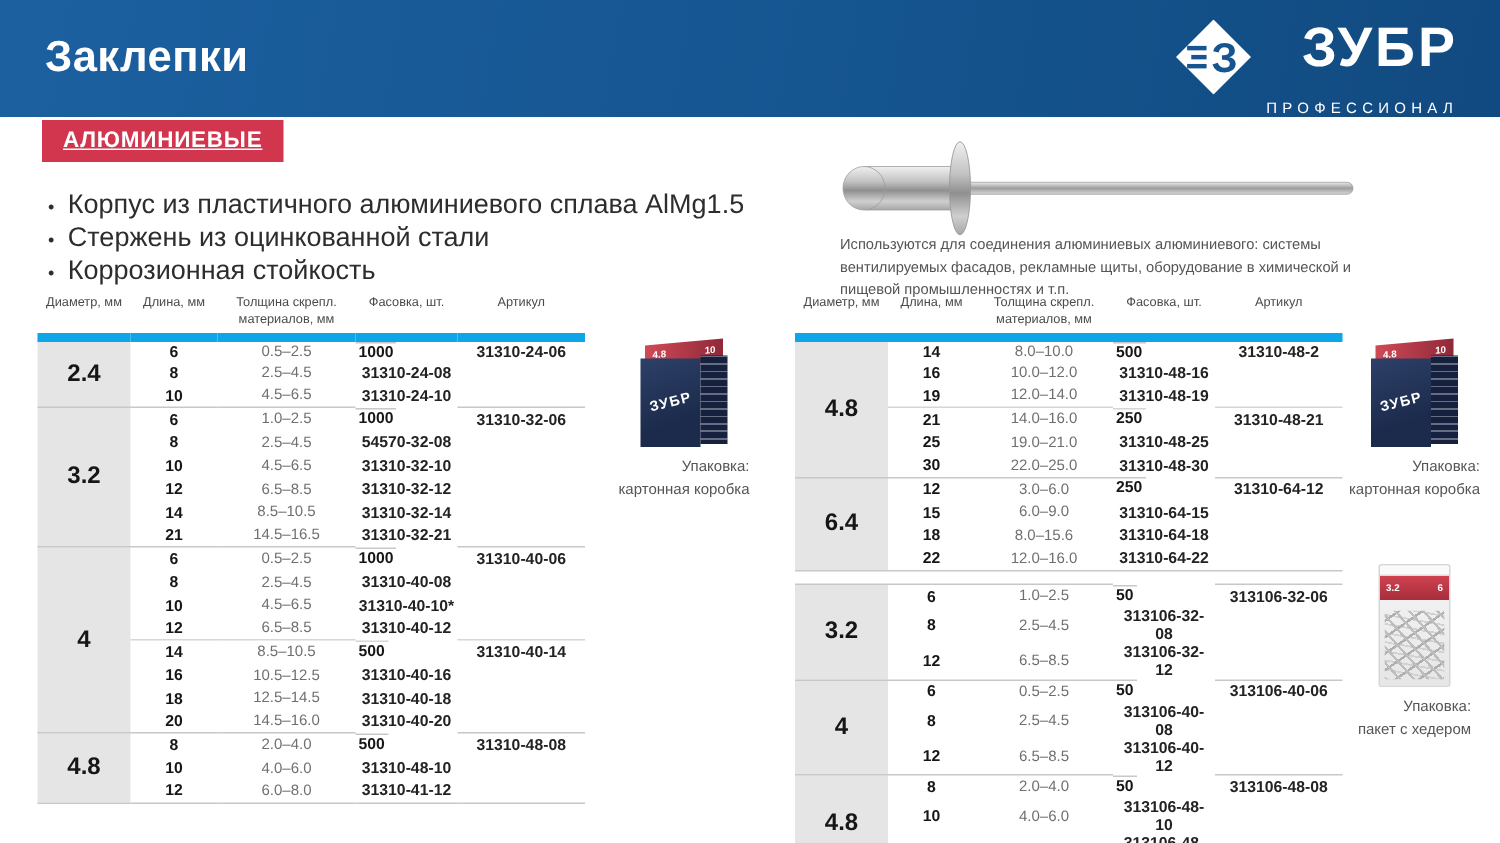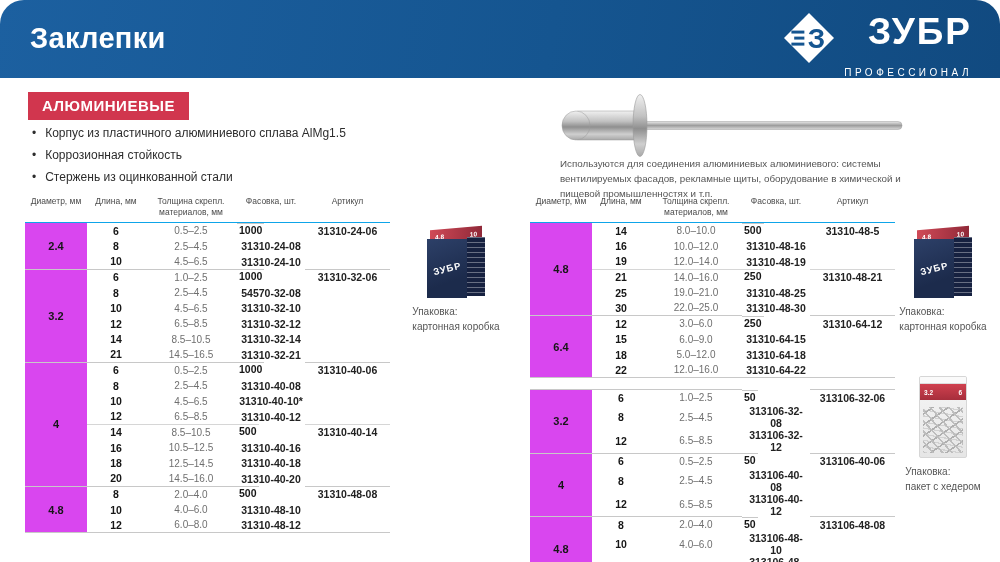--- a/index.html
+++ b/index.html
@@ -1,63 +1,63 @@
 <!DOCTYPE html>
 <html><head>
 <meta charset="utf-8">
 <style>
   * { margin:0; padding:0; box-sizing:border-box; }
   html,body { background:#fff; }
   body { font-family:"Liberation Sans", sans-serif; }
-  .page { position:relative; width:1000px; height:562px; background:#fff; overflow:hidden;border-radius:24px; }
+  .page { position:relative; width:1000px; height:562px; background:#fff; overflow:hidden; }
 
   
   .hdr { position:absolute; left:0; top:0; width:1000px; height:78px;
          background:linear-gradient(100deg,#1c60a0 0%,#155590 55%,#114a80 100%); }
   .page-title { position:absolute; left:30px; top:22px; color:#fff; font-size:29px; font-weight:bold; letter-spacing:0.3px; }
   .logo { position:absolute; right:28px; top:13px; display:flex; align-items:flex-start; gap:10px; }
   .logo-txt { display:flex; flex-direction:column; align-items:flex-end; }
   .logo-brand { color:#fff; font-size:37px; font-weight:bold; line-height:1; letter-spacing:2px; }
   .logo-sub { color:#fff; font-size:10px; letter-spacing:3.5px; margin-top:17px; }
 
   
-  .banner { position:absolute; left:28px; top:92px; background:#d1364e; color:#fff;
-            font-size:15px; font-weight:bold; letter-spacing:0.5px; padding:5px 14px 6px; }
+  .banner { position:absolute; left:28px; top:80px; background:#d1364e; color:#fff;
+            font-size:15px; font-weight:bold; letter-spacing:0.5px; padding:5px 14px 6px;text-decoration:underline; }
   .features { position:absolute; left:32px; top:126px; list-style:none; }
-  .features li { font-size:12px; color:#2d2d2d; height:22px; }
+  .features li { font-size:18px; color:#2d2d2d; height:22px; }
   .features li::before { content:"•"; color:#2d2d2d; margin-right:9px; font-size:12px; }
 
   
   .rivet { position:absolute; left:556px; top:90px; }
   .usage { position:absolute; left:560px; top:156px; width:382px; font-size:9.8px; line-height:1.55; color:#555; }
 
   
   table.spec { position:absolute; border-collapse:collapse; table-layout:fixed; width:365px;
                border-bottom:1px solid #c8c8c8; }
   #tbl-left { left:25px; top:196px; }
   #tbl-right-top { left:530px; top:196px; }
   #tbl-right-bottom { left:530px; top:389px; }
   col.c-dia{width:62px} col.c-len{width:58px} col.c-thk{width:92px} col.c-pack{width:68px} col.c-sku{width:85px}
   .spec th { font-size:8.5px; font-weight:normal; color:#4a4a4a; text-align:center;
-             vertical-align:top; padding:0 2px 5px; height:22px; border-bottom:1px solid #0ea5e9; line-height:1.25; }
+             vertical-align:top; padding:0 2px 5px; height:22px; border-bottom:6px solid #0ea5e9; line-height:1.25; }
   .spec td { height:15.5px; padding:0 2px; text-align:center; vertical-align:middle; }
-  .spec td.dia { font-size:11px; font-weight:bold; color:#161616; background:#d946ef; }
+  .spec td.dia { font-size:16px; font-weight:bold; color:#161616; background:#e5e5e5; }
   .spec td.len { font-size:10.5px; font-weight:bold; color:#161616; }
   .spec td.thk { font-size:10px; color:#6f6f6f; }
   .spec td.pack{ font-size:10.5px; font-weight:bold; color:#161616; }
   .spec td.sku { font-size:10.5px; font-weight:bold; color:#222; }
   .spec tr.group-start td { border-top:1px solid #c8c8c8; }
   .spec tr.subgroup-start td { border-top:1px solid #d6d6d6; }
 
   
   .pack { position:absolute; display:flex; flex-direction:column; align-items:center; }
   #pack-left { left:400px; top:226px; width:112px; }
   #pack-right-box { left:893px; top:226px; width:100px; }
   #pack-right-bag { left:893px; top:376px; width:100px; }
-  .pack-caption { font-size:10px; color:#555; text-align:left; line-height:1.45; margin-top:7px; }
+  .pack-caption { font-size:10px; color:#555; text-align:right; line-height:1.45; margin-top:7px; }
 
   .box3d { position:relative; width:58px; height:72px; }
   .box-top { position:absolute; left:3px; top:2px; width:52px; height:15px;
              background:linear-gradient(95deg,#d0united 0,#d04a57 0,#8f2838 100%);
              background:linear-gradient(95deg,#d04a57 0,#8f2838 100%);
              transform:skewY(-5deg); display:flex; justify-content:space-between; align-items:center; padding:0 5px; }
   .box-top span { color:#fff; font-size:6.5px; font-weight:bold; }
   .box-front { position:absolute; left:0; top:13px; width:40px; bottom:0;
                background:linear-gradient(160deg,#2d4068 0%,#1c2b4c 70%); display:flex; align-items:center; justify-content:center; }
   .box-brand { color:#fff; font-size:9.5px; font-weight:bold; letter-spacing:1px; transform:rotate(-14deg); }
@@ -100,22 +100,22 @@
       <div class="logo-txt">
         <div class="logo-brand">ЗУБР</div>
         <div class="logo-sub">ПРОФЕССИОНАЛ</div>
       </div>
     </div>
   </div>
 
   <div class="banner">АЛЮМИНИЕВЫЕ</div>
   <ul class="features" id="features-list">
       <li>Корпус из пластичного алюминиевого сплава AlMg1.5</li>
+      <li>Стержень из оцинкованной стали</li>
       <li>Коррозионная стойкость</li>
-      <li>Стержень из оцинкованной стали</li>
     </ul>
 
   <svg class="rivet" width="355" height="70" viewBox="0 0 355 70">
     <defs>
       <linearGradient id="silv" x1="0" y1="0" x2="0" y2="1">
         <stop offset="0" stop-color="#f0f0f0"></stop>
           <stop offset="0.35" stop-color="#c2c2c2"></stop>
         <stop offset="0.55" stop-color="#8f8f8f"></stop>
           <stop offset="0.8" stop-color="#cfcfcf"></stop>
           <stop offset="1" stop-color="#a8a8a8"></stop>
@@ -251,21 +251,21 @@
           <td class="sku">31310-48-08</td>
         </tr>
         <tr>
           <td class="len">10</td>
           <td class="thk">4.0–6.0</td>
           <td class="sku">31310-48-10</td>
         </tr>
         <tr>
           <td class="len">12</td>
           <td class="thk">6.0–8.0</td>
-          <td class="sku">31310-48-12</td>
+          <td class="sku">31310-41-12</td>
         </tr>
       </tbody>
     </table>
   <table class="spec" id="tbl-right-top">
       <colgroup>
         <col class="c-dia">
         <col class="c-len">
         <col class="c-thk">
         <col class="c-pack">
         <col class="c-sku">
@@ -278,21 +278,21 @@
           <th>Фасовка, шт.</th>
           <th>Артикул</th>
         </tr>
       </thead>
       <tbody>
         <tr class="group-start">
           <td class="dia" rowspan="6">4.8</td>
           <td class="len">14</td>
           <td class="thk">8.0–10.0</td>
           <td class="pack" rowspan="3">500</td>
-          <td class="sku">31310-48-5</td>
+          <td class="sku">31310-48-2</td>
         </tr>
         <tr>
           <td class="len">16</td>
           <td class="thk">10.0–12.0</td>
           <td class="sku">31310-48-16</td>
         </tr>
         <tr>
           <td class="len">19</td>
           <td class="thk">12.0–14.0</td>
           <td class="sku">31310-48-19</td>
@@ -320,21 +320,21 @@
           <td class="pack" rowspan="4">250</td>
           <td class="sku">31310-64-12</td>
         </tr>
         <tr>
           <td class="len">15</td>
           <td class="thk">6.0–9.0</td>
           <td class="sku">31310-64-15</td>
         </tr>
         <tr>
           <td class="len">18</td>
-          <td class="thk">5.0–12.0</td>
+          <td class="thk">8.0–15.6</td>
           <td class="sku">31310-64-18</td>
         </tr>
         <tr>
           <td class="len">22</td>
           <td class="thk">12.0–16.0</td>
           <td class="sku">31310-64-22</td>
         </tr>
       </tbody>
     </table>
   <table class="spec" id="tbl-right-bottom">

